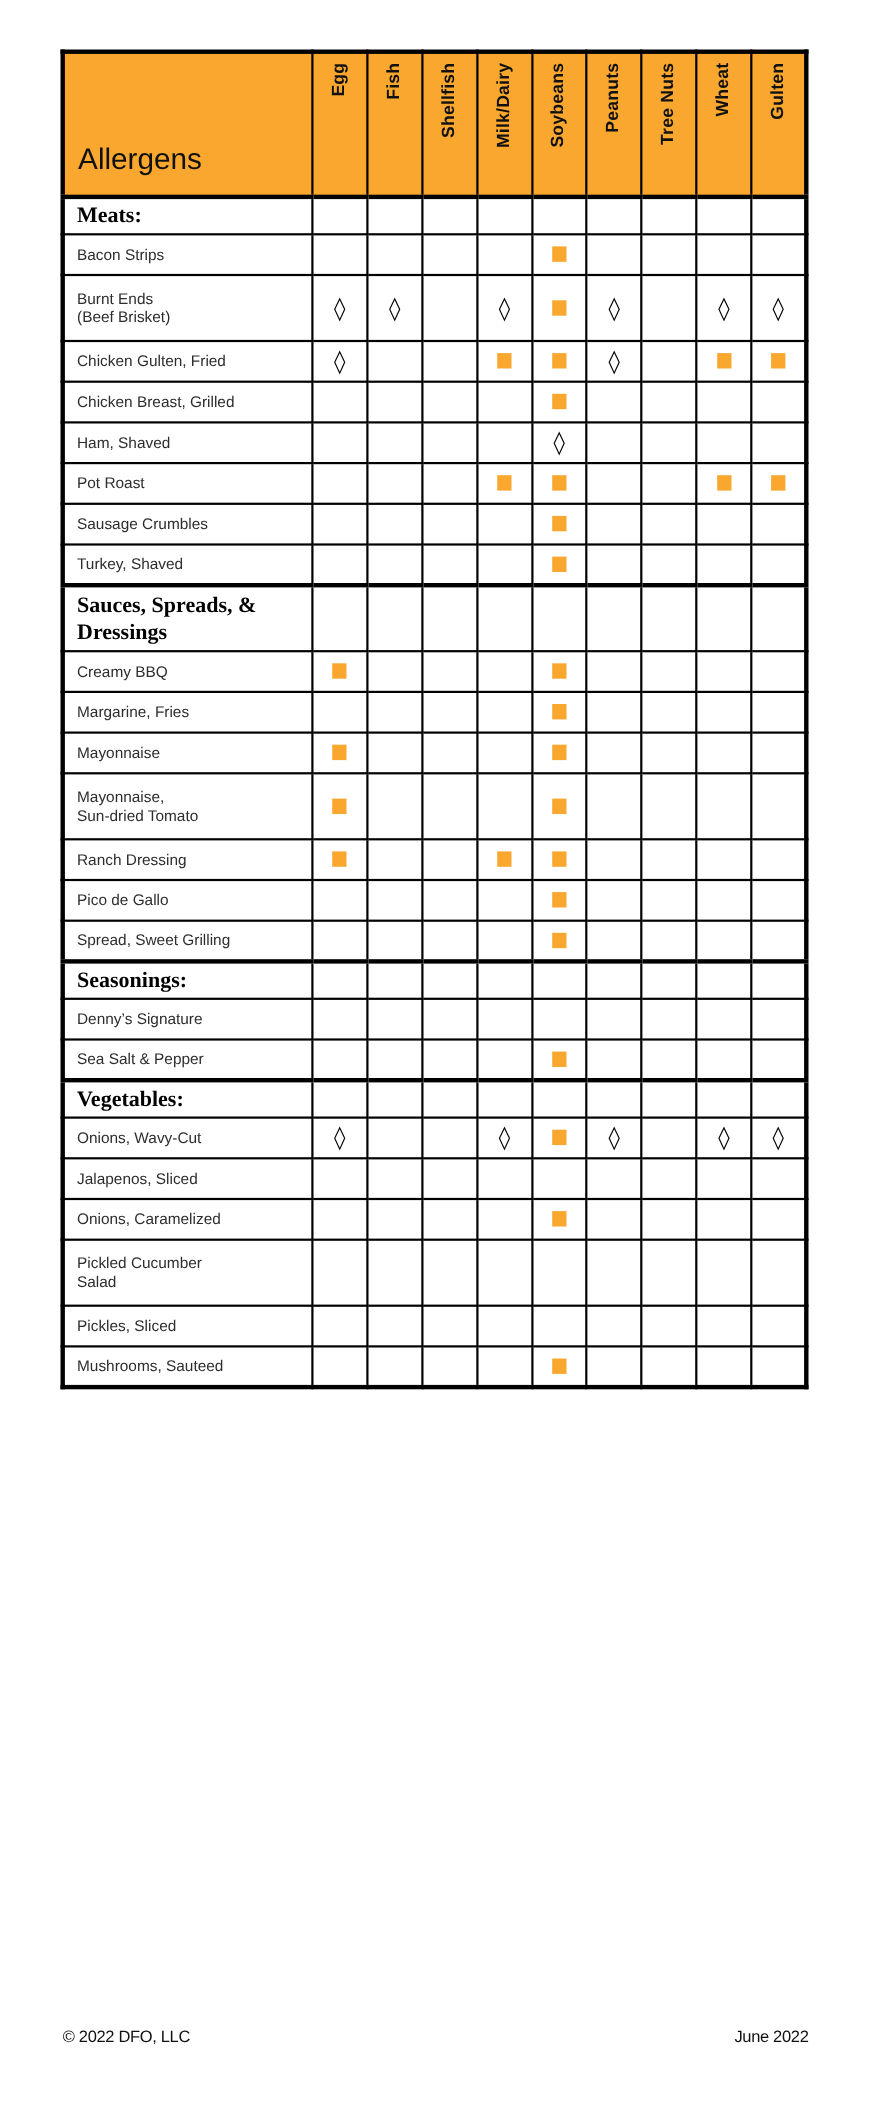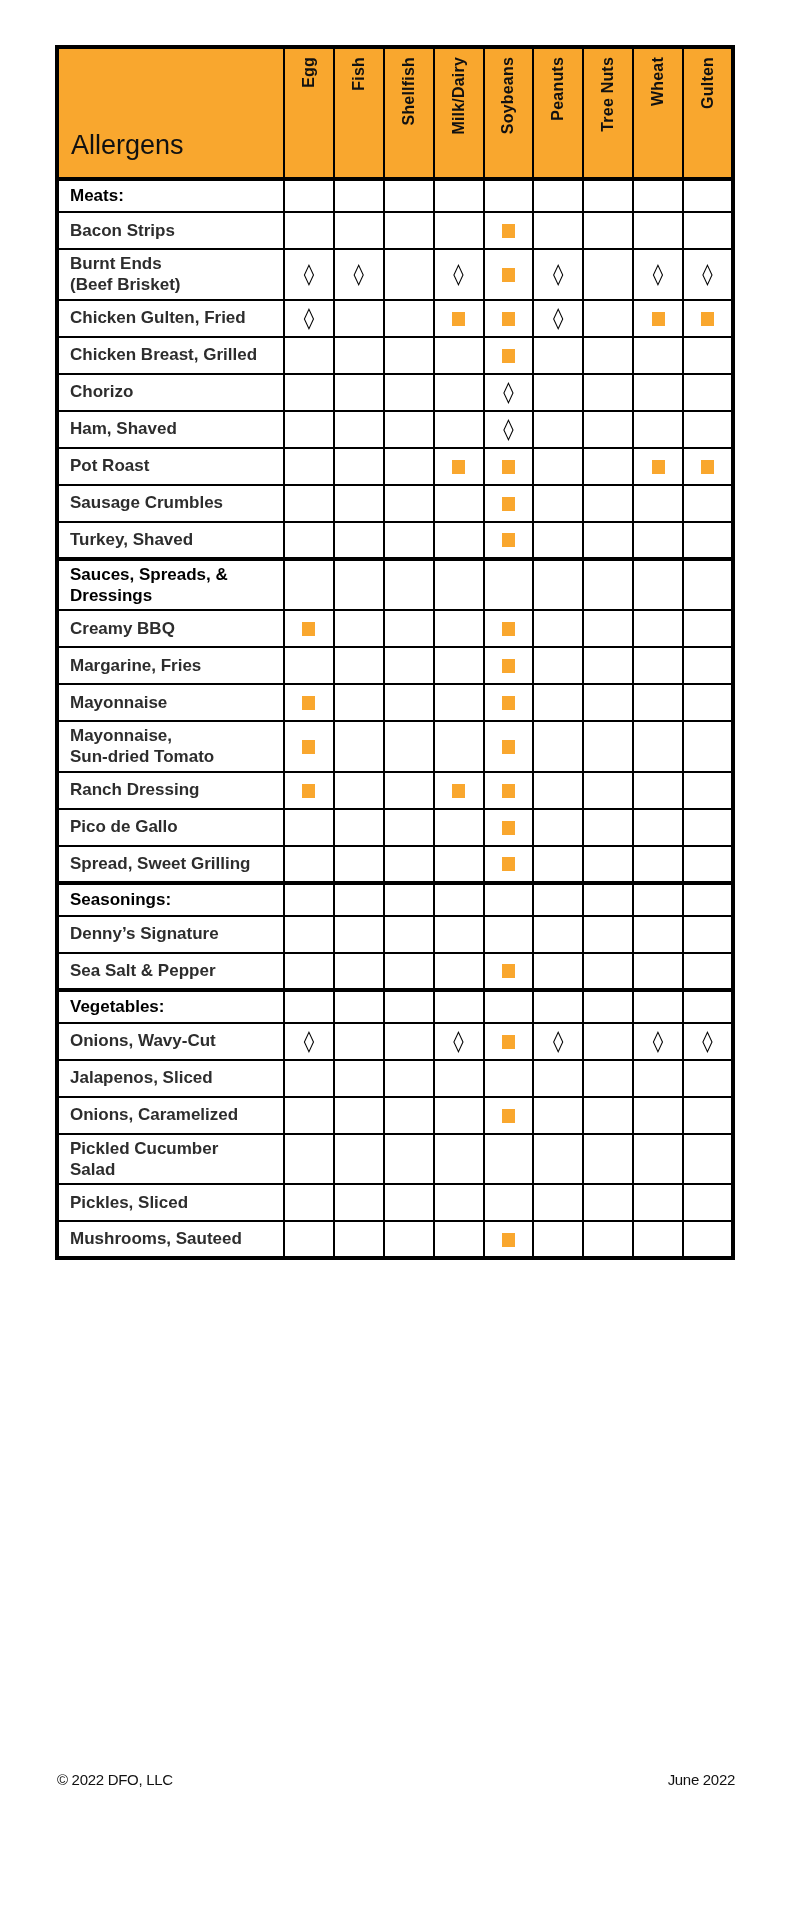--- a/index.html
+++ b/index.html
@@ -27,44 +27,44 @@
     padding:0 0 16px 12px;
   }
   th.colhd{vertical-align:top;text-align:center;padding-top:8px;}
   .vert{
     display:inline-block;writing-mode:vertical-rl;transform:rotate(180deg);
     font-size:16px;font-weight:bold;color:#111;line-height:1;letter-spacing:.2px;
   }
 
   tr.item{height:37px;}
   tr.section{height:33px;}
-  tr.two{height:43px;}
+  tr.two{height:60px;}
   tr.section{border-top:4px solid var(--border,#000);}
   tr.section td{border-top:4px solid var(--border,#000);}
 
   td.label{
     text-align:left;padding:3px 6px 3px 11px;
-    font-size:17px;color:var(--text,#2D2D2D);
-    white-space:pre-line;line-height:1.25;font-weight:bold;
-  }
-  tr.section td.label{font-weight:bold;color:#000;font-size:17px;}
+    font-size:14px;color:var(--text,#2D2D2D);
+    white-space:pre-line;line-height:1.25;
+  }
+  tr.section td.label{font-weight:bold;color:#000;font-size:20px;font-family:Liberation Serif, serif;}
 
   td.mark{text-align:center;vertical-align:middle;}
   .sq{
     display:inline-block;width:13px;height:14px;
     background:var(--amber,#F9A72E);vertical-align:middle;
   }
   .dia{
     font-family:"DejaVu Sans", sans-serif;
     font-size:21px;line-height:1;color:#000;
     display:inline-block;vertical-align:middle;font-weight:normal;
   }
 
   .footer{
-    position:absolute;left:57px;width:678px;top:1771px;
+    position:absolute;left:57px;width:678px;top:1843px;
     display:flex;justify-content:space-between;
     font-size:15px;color:#111;letter-spacing:-0.3px;
   }
 </style>
 </head>
 <body>
 
 <div class="sheet">
 
   <table class="allergen-table">
@@ -139,32 +139,20 @@
           <td class="mark"></td>
           <td class="mark"></td>
           <td class="mark"></td>
           <td class="mark"><span class="sq"></span></td>
           <td class="mark"></td>
           <td class="mark"></td>
           <td class="mark"></td>
           <td class="mark"></td>
         </tr>
         <tr class="item">
-          <td class="label">Chorizo</td>
-          <td class="mark"></td>
-          <td class="mark"></td>
-          <td class="mark"></td>
-          <td class="mark"></td>
-          <td class="mark"><span class="dia">◊</span></td>
-          <td class="mark"></td>
-          <td class="mark"></td>
-          <td class="mark"></td>
-          <td class="mark"></td>
-        </tr>
-        <tr class="item">
           <td class="label">Ham, Shaved</td>
           <td class="mark"></td>
           <td class="mark"></td>
           <td class="mark"></td>
           <td class="mark"></td>
           <td class="mark"><span class="dia">◊</span></td>
           <td class="mark"></td>
           <td class="mark"></td>
           <td class="mark"></td>
           <td class="mark"></td>

